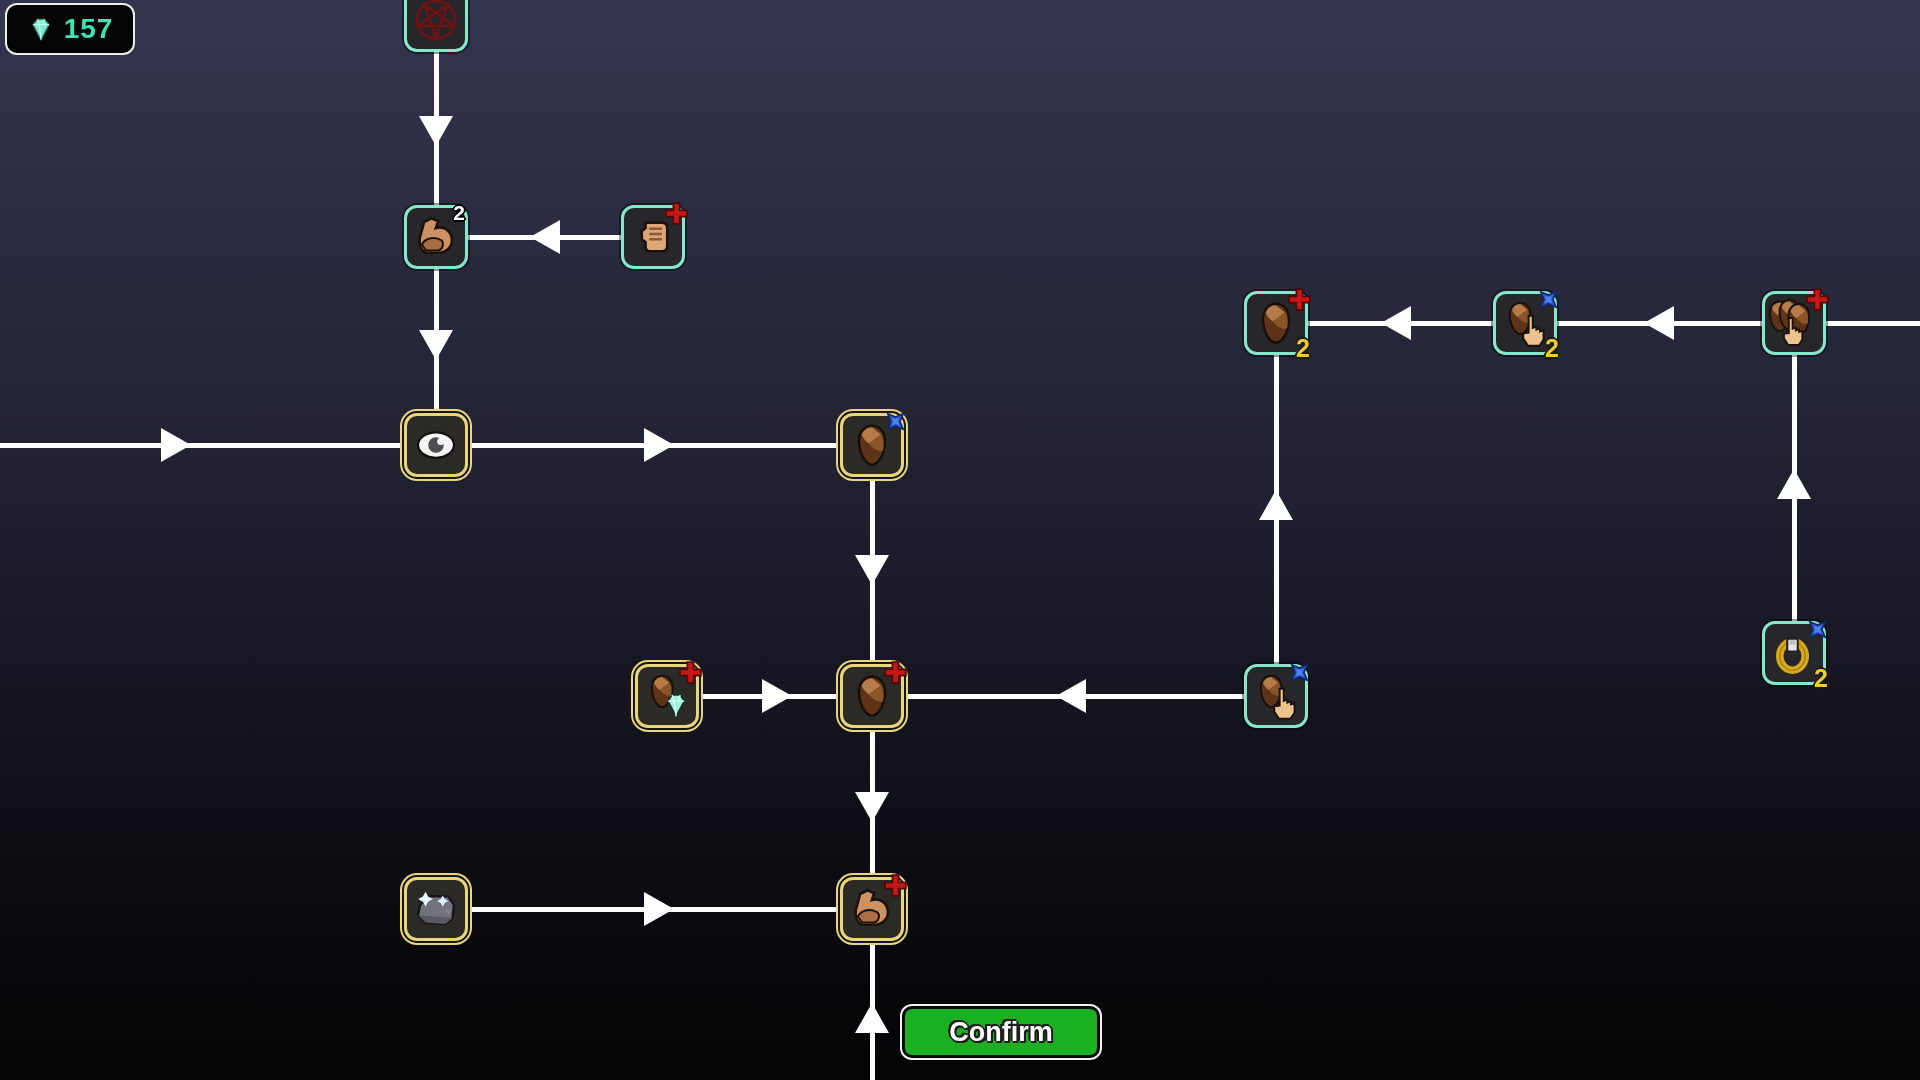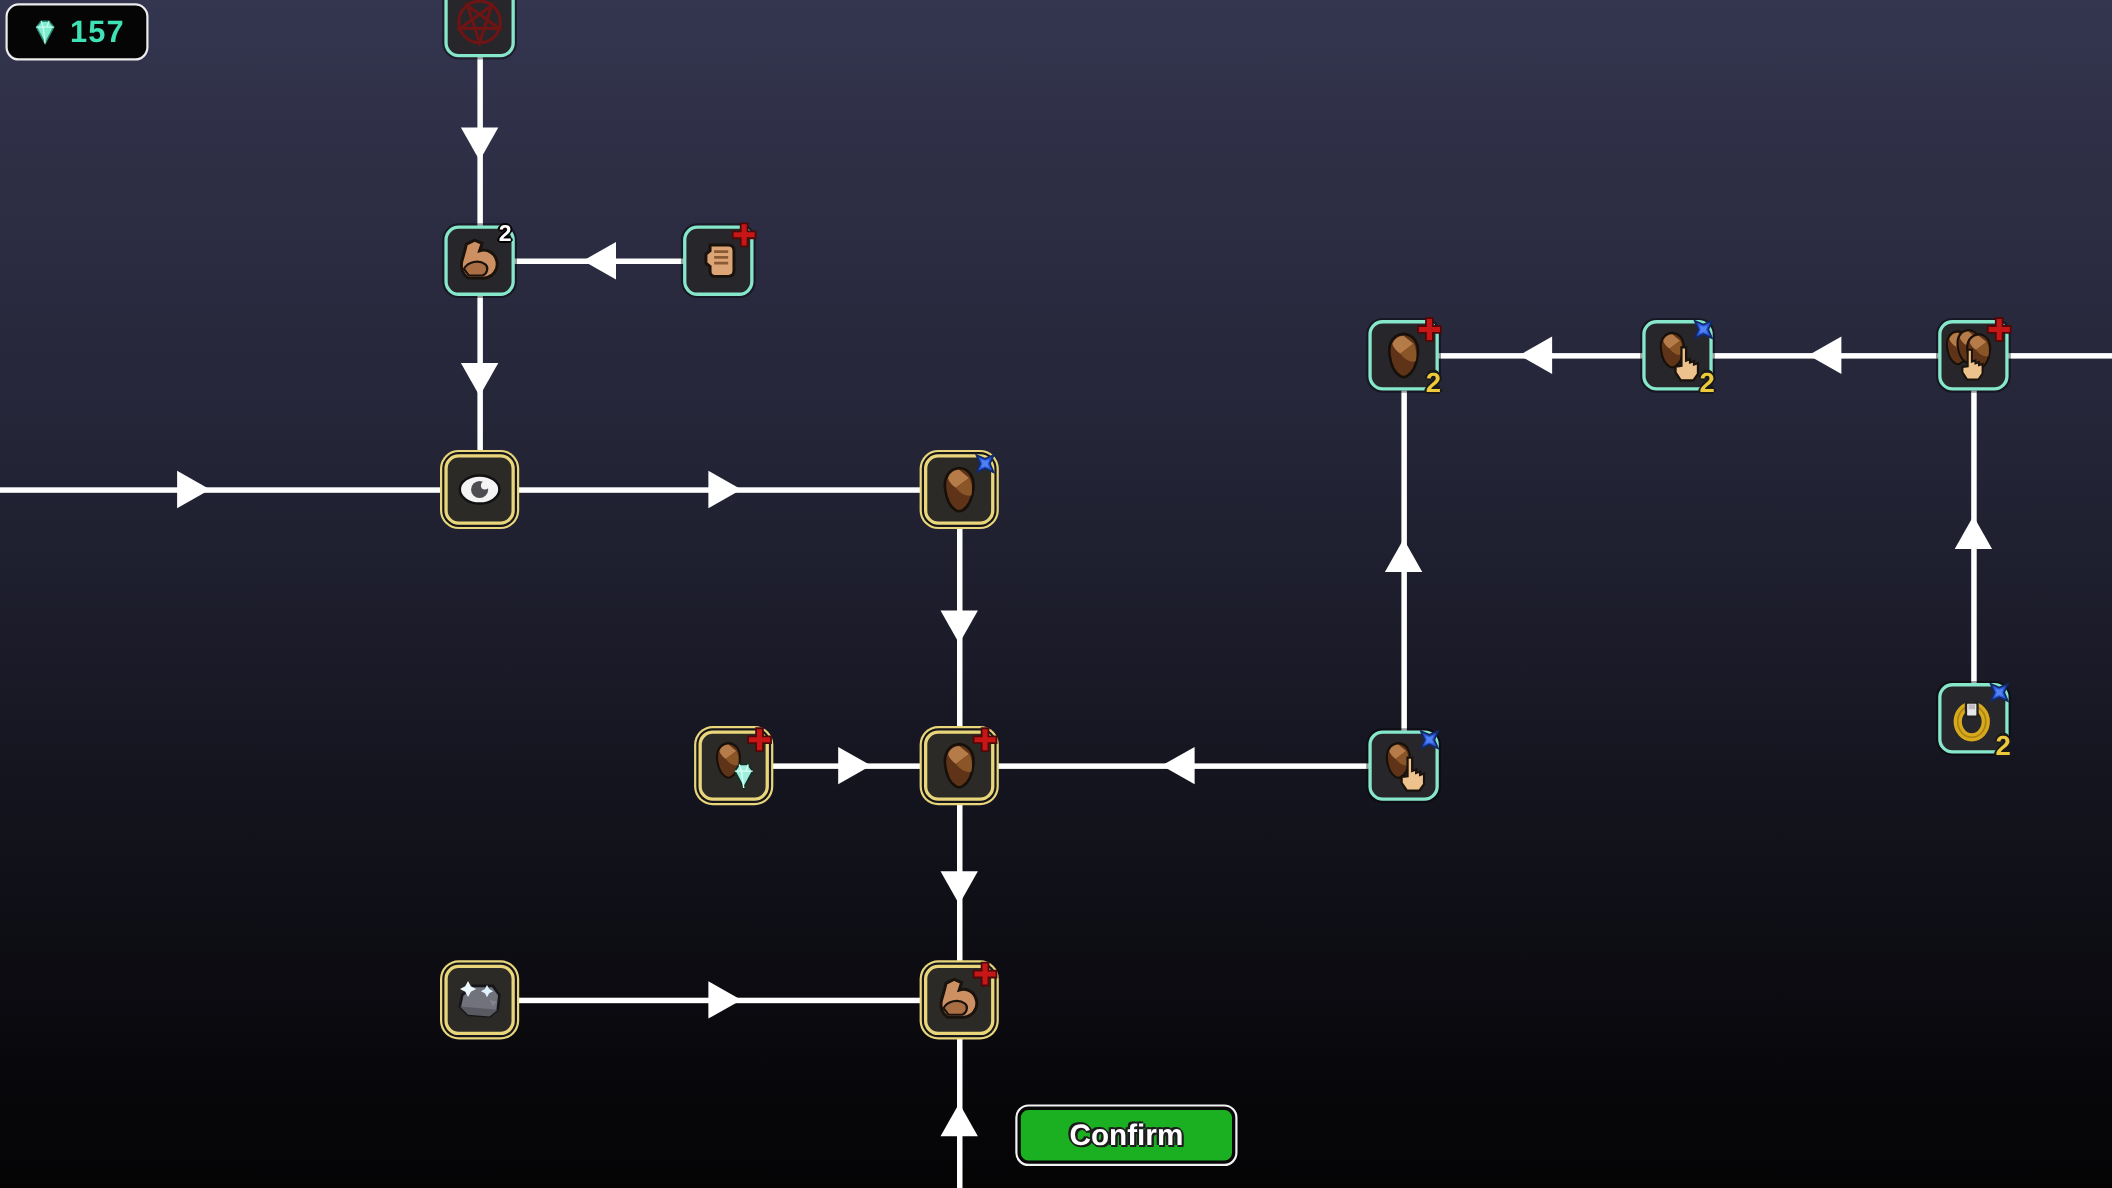--- a/index.html
+++ b/index.html
@@ -47,21 +47,21 @@
     background:#050505;border:2px solid #ececec;border-radius:12px;
     display:flex;align-items:center;justify-content:center;gap:9px;z-index:5;
   }
   .currency .amount{color:#3fe2b4;font-size:28px;font-weight:600;letter-spacing:1px;}
   .currency svg{width:28px;height:28px;}
   
   .confirm{
     position:absolute;left:902px;top:1006px;width:198px;height:52px;box-sizing:border-box;
     background:#1bb022;border:3px solid #070707;border-radius:10px;
     outline:2px solid #f2f2f2;
-    display:flex;align-items:center;justify-content:center;z-index:5;cursor:pointer;margin-left:23px;
+    display:flex;align-items:center;justify-content:center;z-index:5;cursor:pointer;
   }
   .confirm span{
     color:#fff;font-weight:bold;font-size:27px;
     text-shadow:-2px 0 #1d1d1d,2px 0 #1d1d1d,0 -2px #1d1d1d,0 2px #1d1d1d,2px 2px #1d1d1d,-2px -2px #1d1d1d;
   }
 </style>
 </head>
 <body>
 
 <div id="stage">

